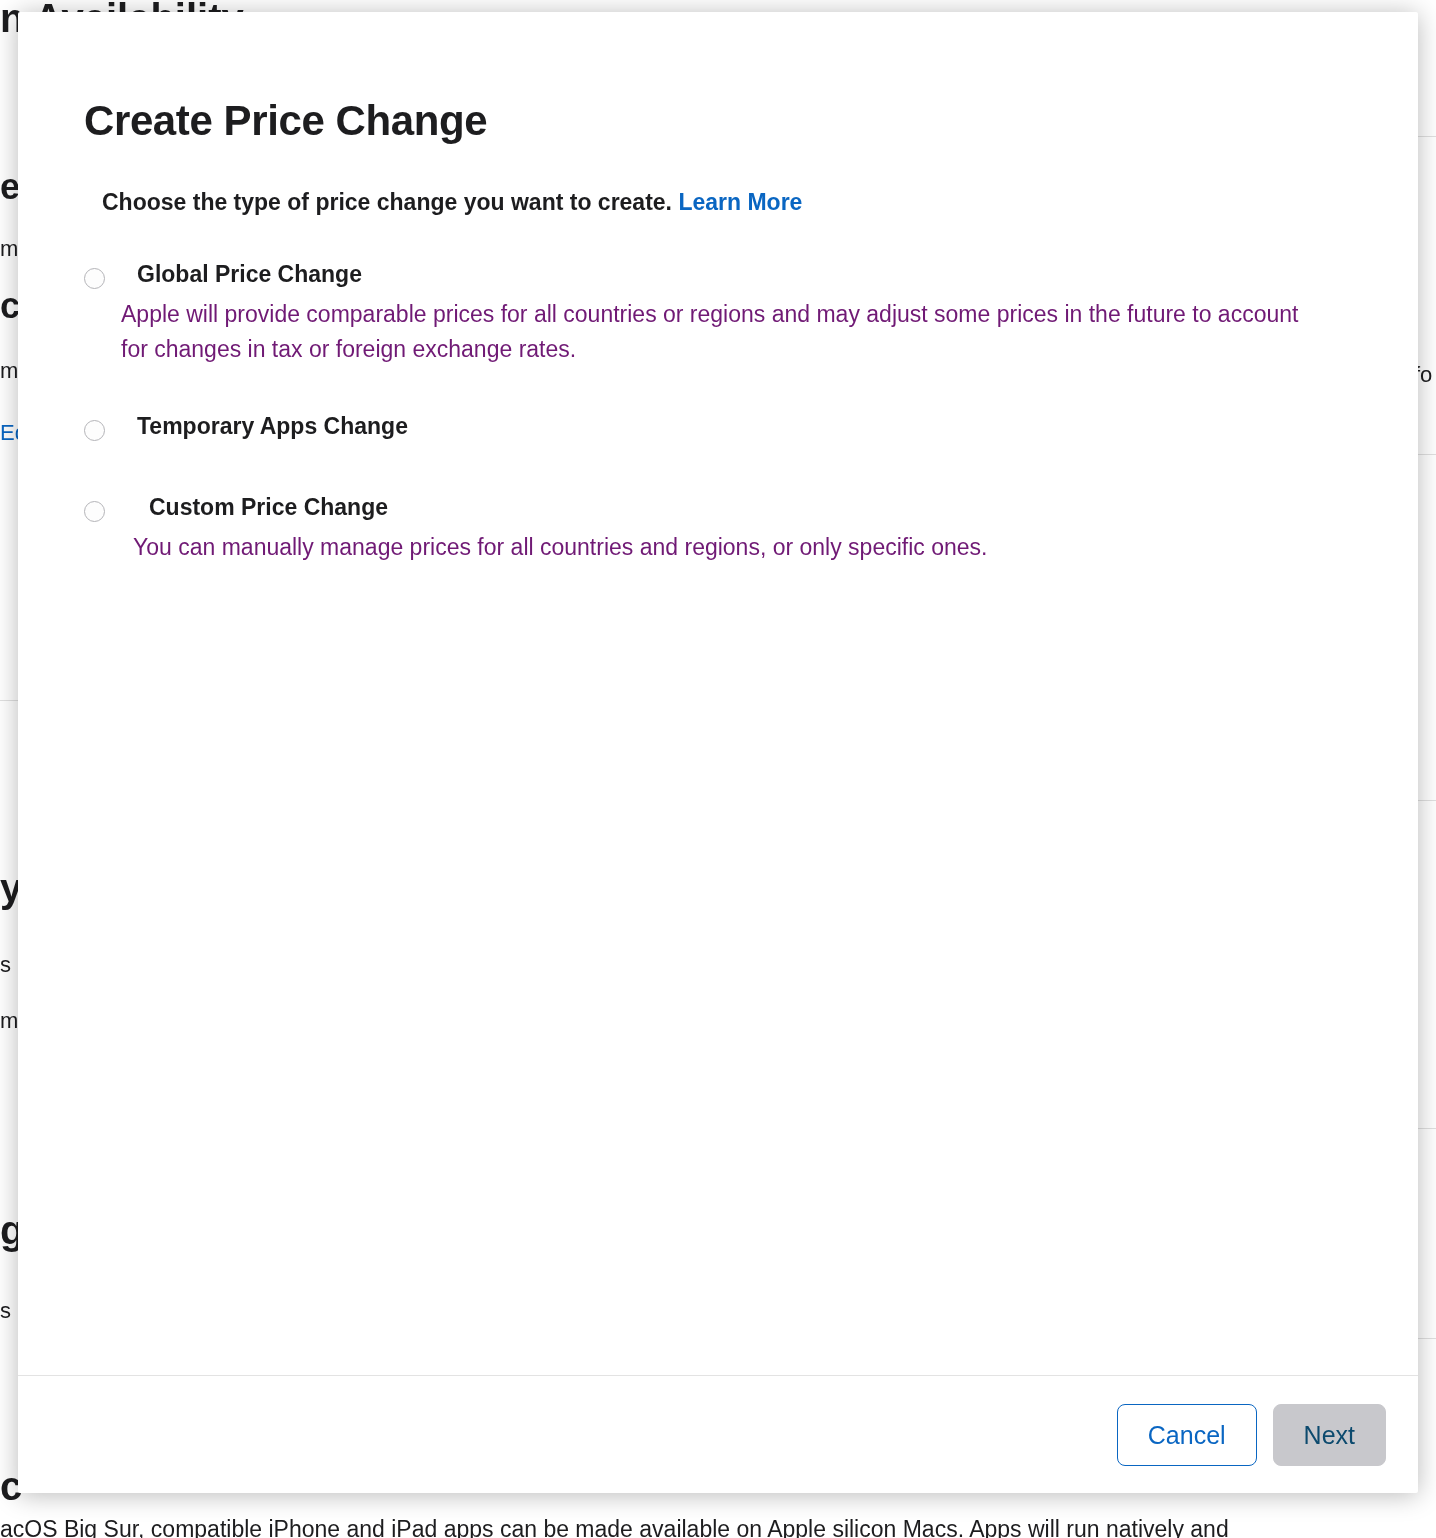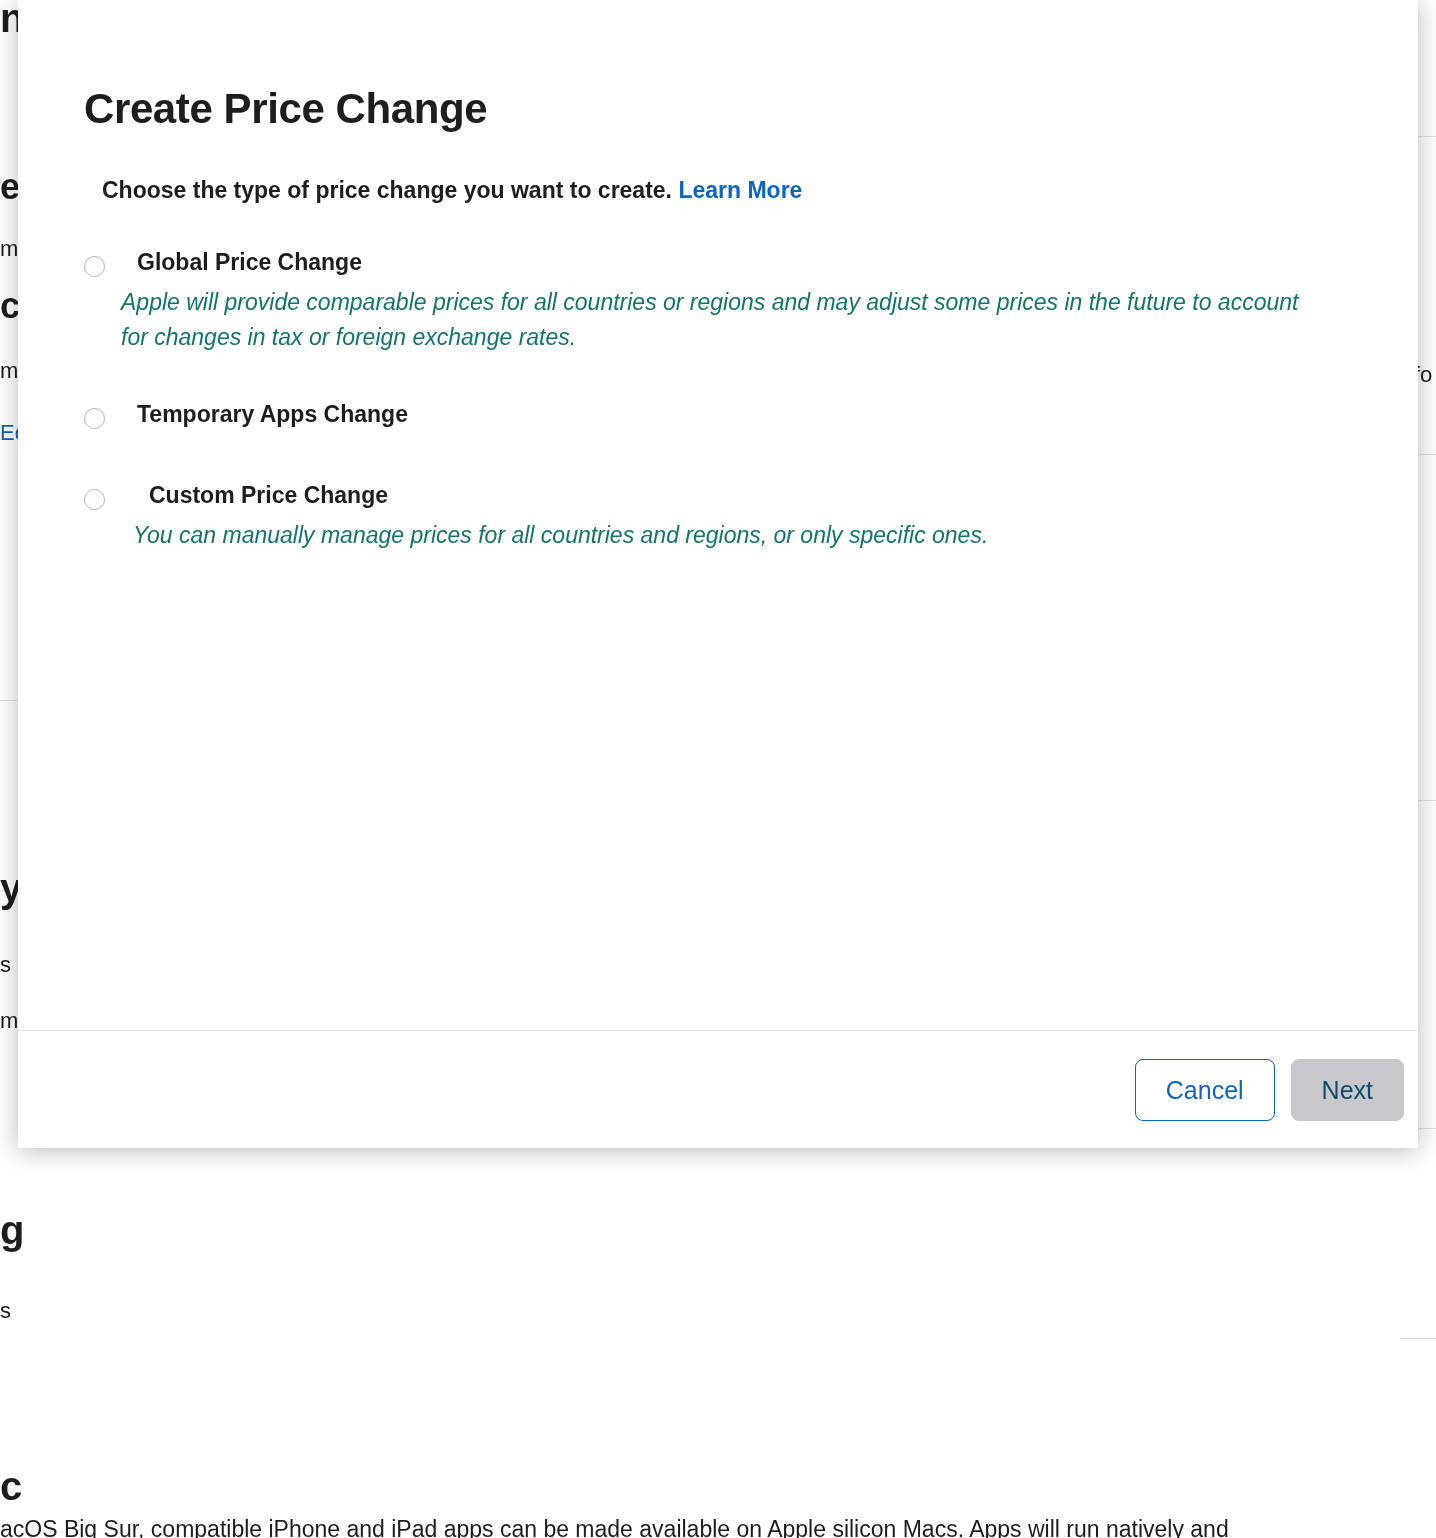--- a/index.html
+++ b/index.html
@@ -42,23 +42,23 @@
   .bg-rule {
     position: absolute;
     height: 1px;
     background: #e0e0e0;
   }
 
   
   #modal {
     position: absolute;
     left: 18px;
-    top: 0;
+    top: 12px;
     width: 1400px;
-    height: 1148px;
+    height: 1481px;
     background: #ffffff;
     box-shadow: 0 2px 26px rgba(0,0,0,0.28);
     border-radius: 2px;
     display: flex;
     flex-direction: column;
   }
   #modal-body {
     flex: 1 1 auto;
     padding: 86px 64px 0 66px;
     overflow: hidden;
@@ -106,33 +106,32 @@
   .option-label {
     font-size: 23px;
     font-weight: bold;
     color: #1d1d1f;
     line-height: 1.25;
     margin-bottom: 8px;
     margin-left: 16px;
   }
   .option-desc {
     font-size: 23px;
-    color: #0f766e;
+    color: #701a75;
     line-height: 1.55;
-    font-style: italic;
   }
 
   #modal-footer {
     flex: 0 0 auto;
     height: 118px;
     border-top: 1px solid #e3e3e3;
     display: flex;
     align-items: center;
     justify-content: flex-end;
-    padding-right: 14px;
+    padding-right: 32px;
     gap: 16px;
   }
   .btn {
     font-family: "Liberation Sans", sans-serif;
     font-size: 25px;
     border-radius: 8px;
     padding: 0 30px;
     height: 62px;
     line-height: 60px;
     cursor: pointer;

